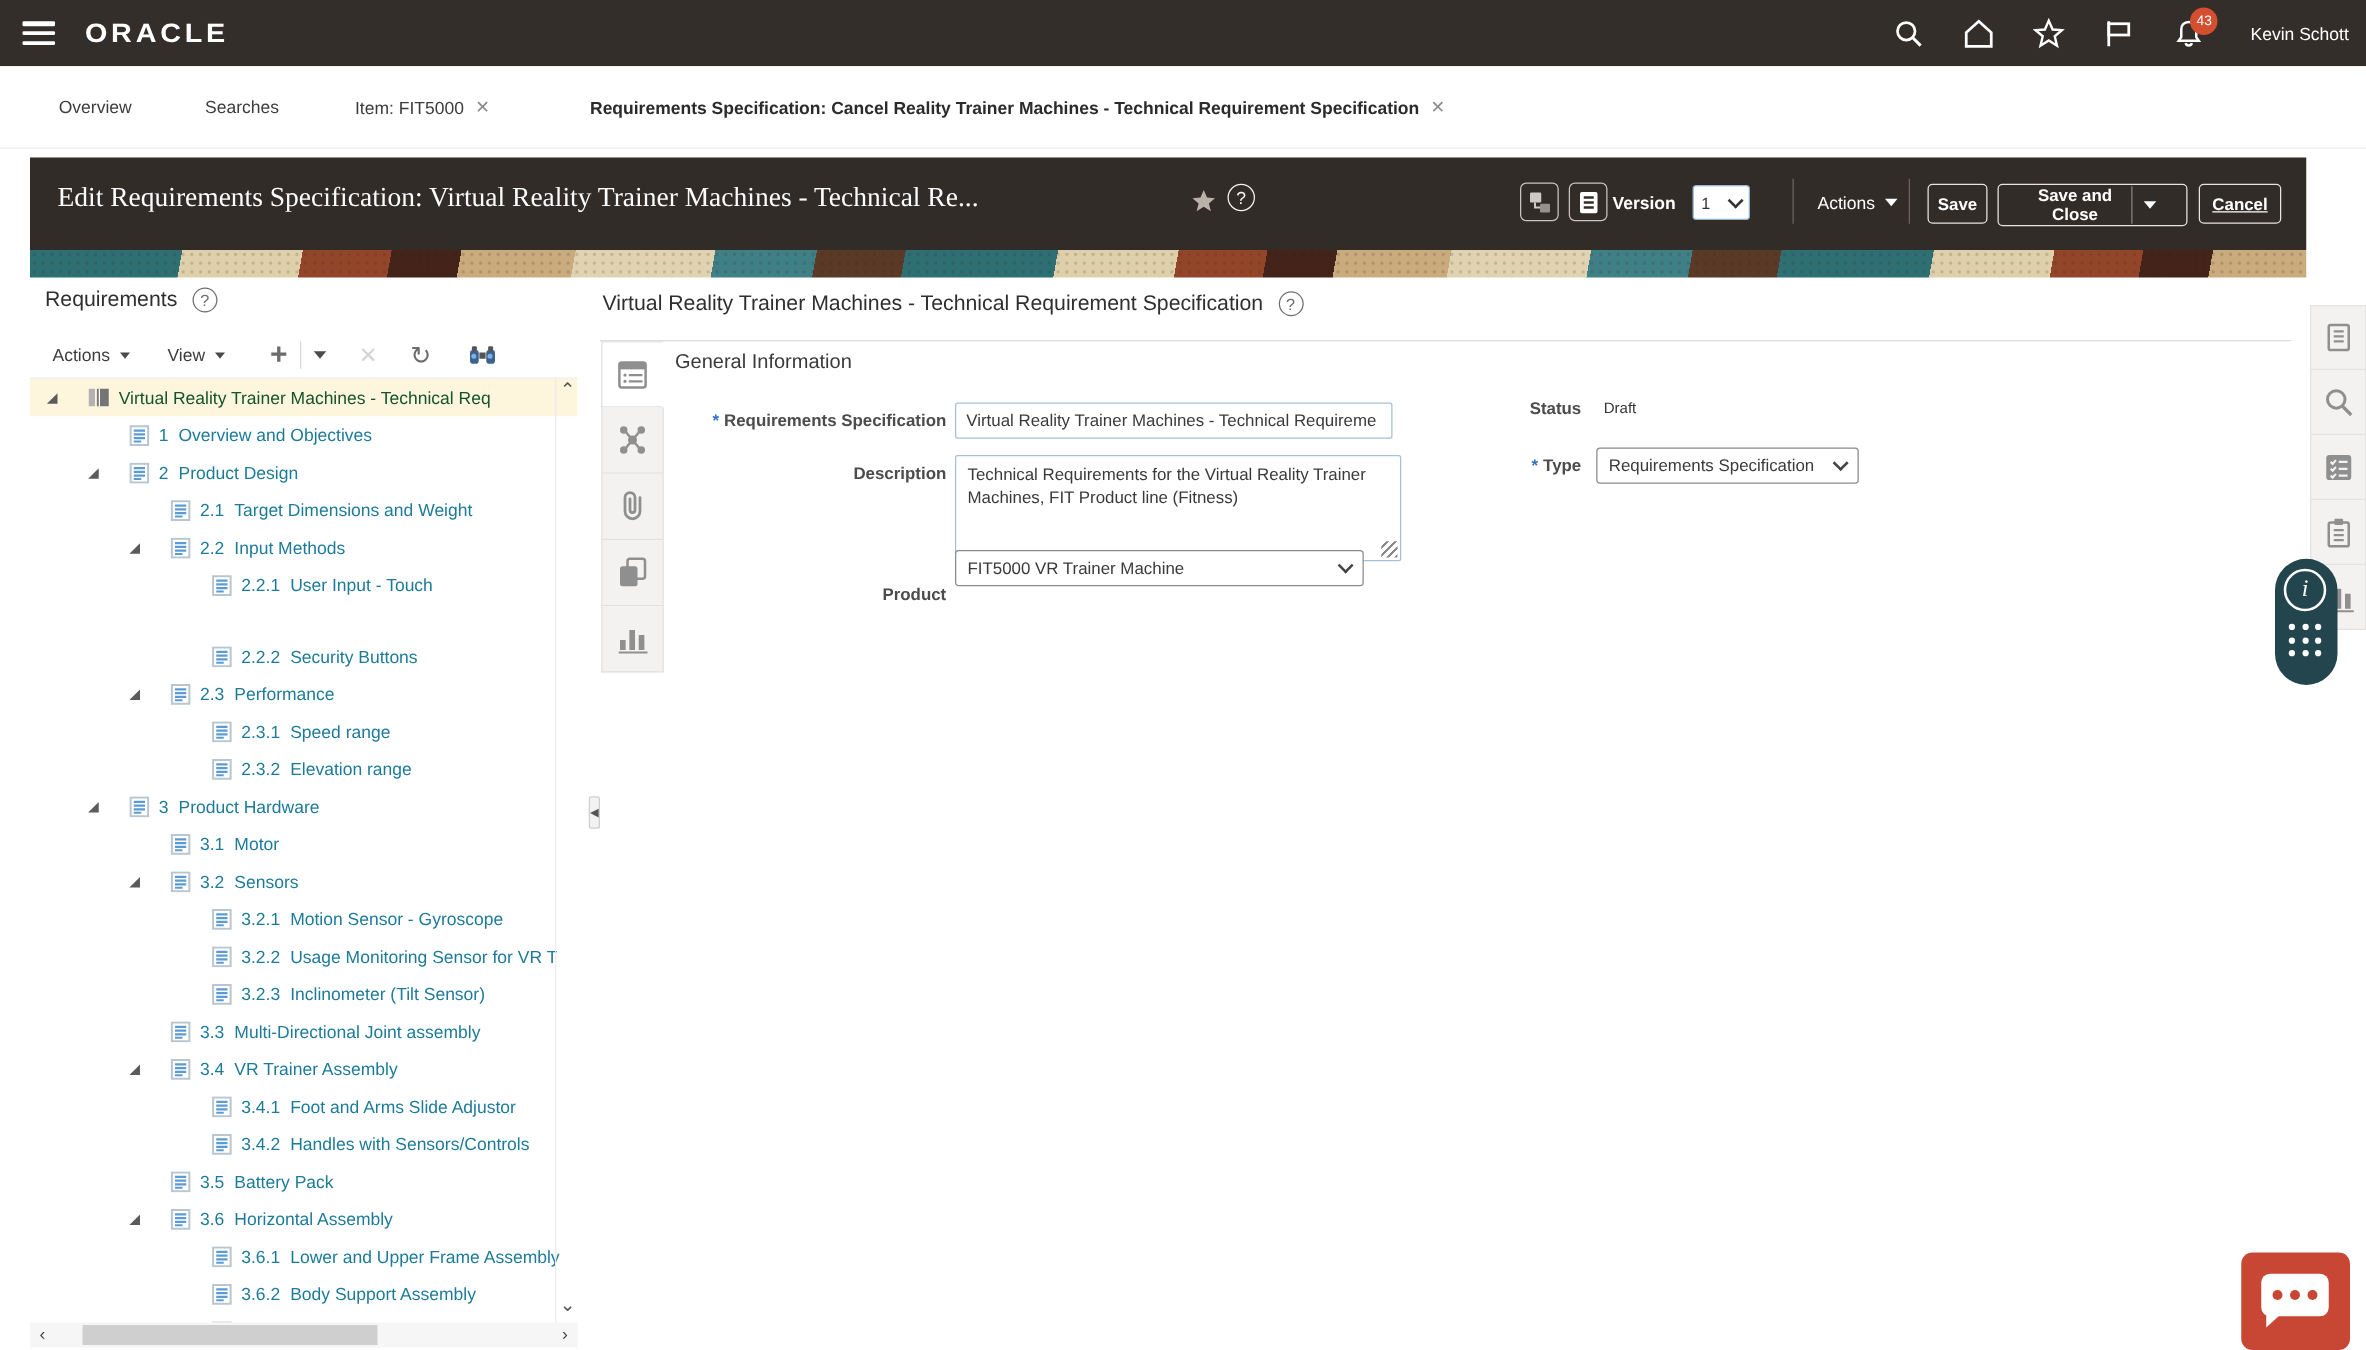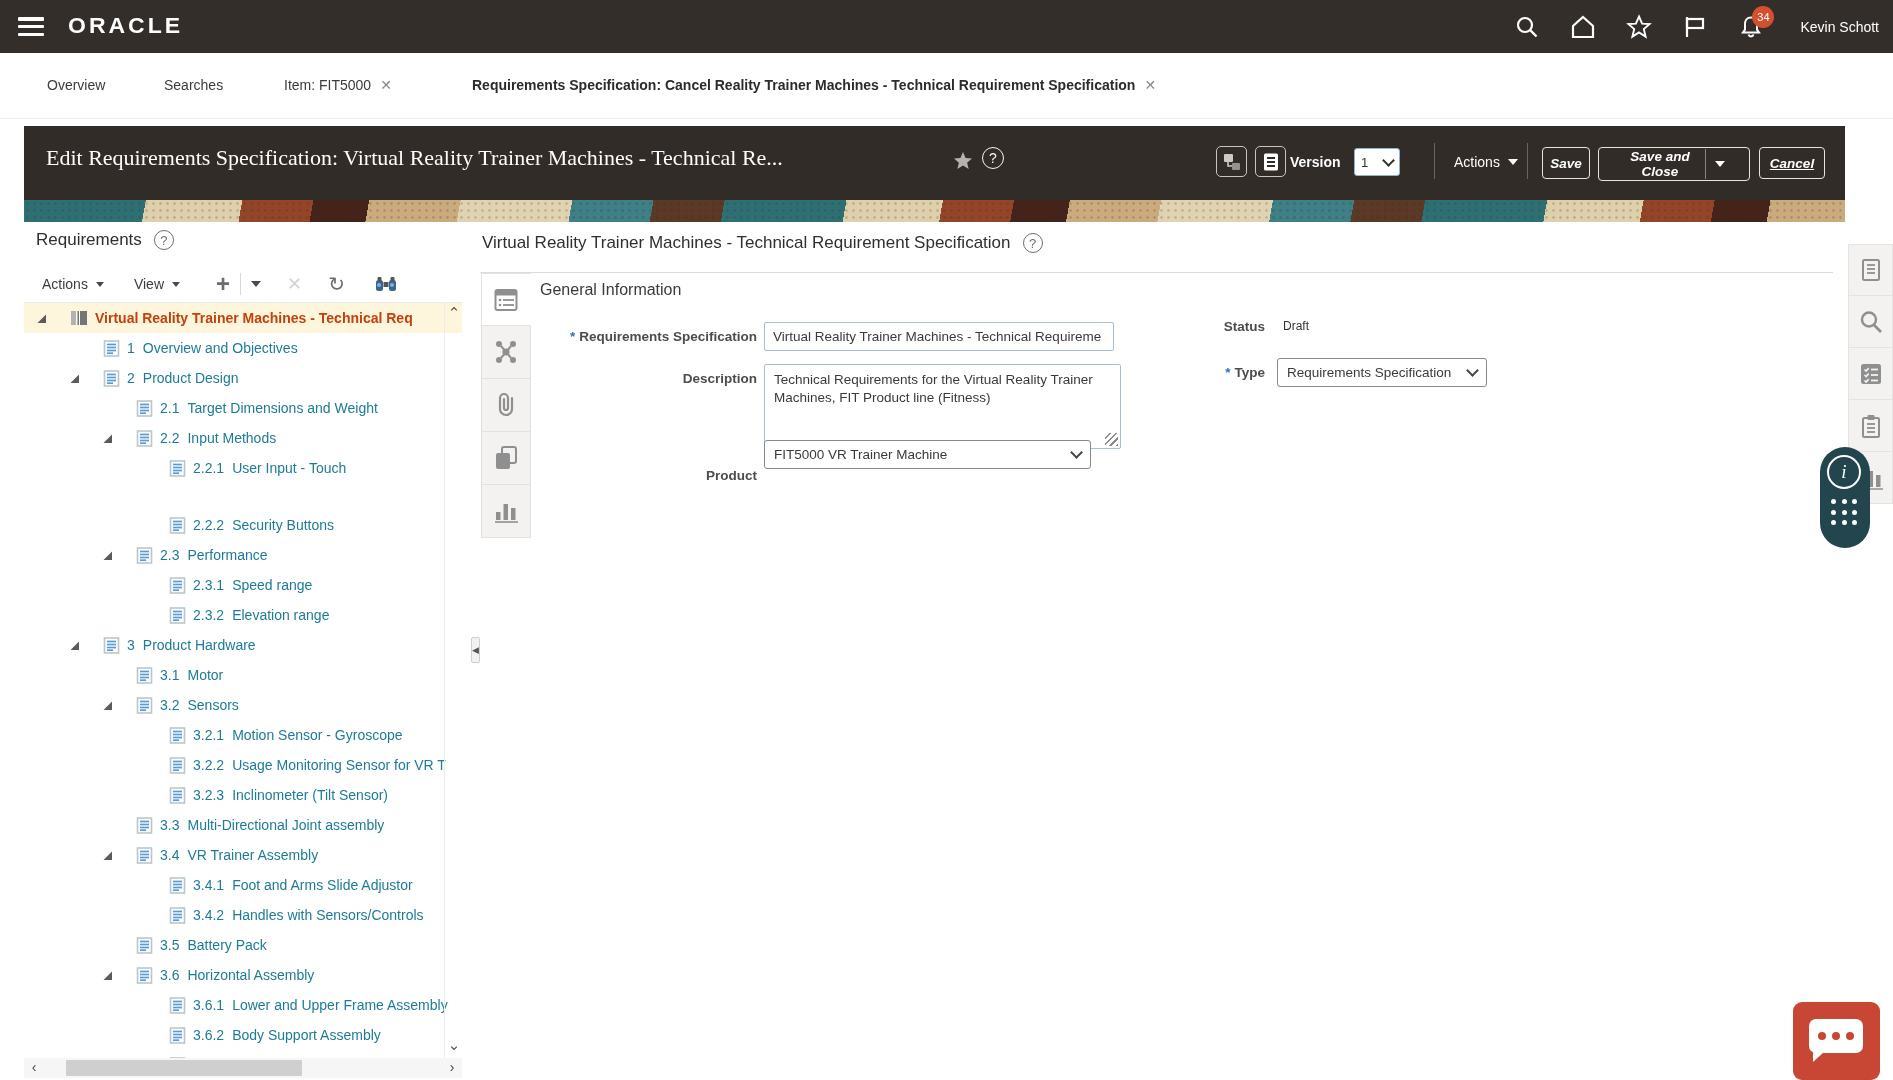--- a/index.html
+++ b/index.html
@@ -42,21 +42,21 @@
   .banner .help-circle{position:absolute;left:958px;top:21px;}
   .banner-btn{position:absolute;top:20px;width:31px;height:31px;border:1.5px solid #c9c4bf;border-radius:5px;
     display:flex;align-items:center;justify-content:center;cursor:pointer;}
   .vsep{position:absolute;top:17px;width:1px;height:36px;background:#6b645e;}
   .banner-label{position:absolute;color:#fff;font-weight:700;font-size:14px;top:28px;}
   .version-select{position:absolute;left:1330px;top:22px;width:46px;height:28px;background:#fff;border:1.5px solid #8fb4d4;
     border-radius:3px;display:flex;align-items:center;justify-content:space-between;padding:0 6px;cursor:pointer;font-size:13px;color:#333;}
   .menu-btn{position:absolute;top:28px;color:#fff;font-size:14px;display:flex;align-items:center;gap:8px;cursor:pointer;}
   .caret-down{width:0;height:0;border-left:5px solid transparent;border-right:5px solid transparent;border-top:6px solid currentColor;display:inline-block;}
   .bbtn{position:absolute;top:21px;height:32px;border:1.5px solid #e8e4df;border-radius:4px;background:transparent;
-    color:#fff;font-size:13.5px;font-weight:700;display:flex;align-items:center;justify-content:center;cursor:pointer;font-style:italic;}
+    color:#fff;font-size:13.5px;font-weight:700;display:flex;align-items:center;justify-content:center;cursor:pointer;}
   .banner-pattern{position:absolute;left:24px;top:200px;width:1821px;height:22px;
     background:
       radial-gradient(rgba(60,30,10,.18) 1px,transparent 1.6px),
       repeating-linear-gradient(100deg,#2e6f74 0 120px,#ddd0aa 120px 215px,#93452a 215px 285px,#43231a 285px 340px,#c9ab7e 340px 430px,#e0d3b2 430px 540px,#3f7f86 540px 620px,#5a3a26 620px 690px);
     background-size:7px 7px,auto;}
 
   
   .lp-title{position:absolute;left:36px;top:230px;font-size:17px;color:#2f2f2f;display:flex;align-items:center;gap:12px;}
   .help-dark{width:20px;height:20px;border:1.5px solid #6e6e6e;border-radius:50%;color:#6e6e6e;font-size:13px;
     display:flex;align-items:center;justify-content:center;}
@@ -69,21 +69,21 @@
   .refresh-ic{font-size:20px;color:#6d6d6d;}
   .tb-divider{width:1px;height:22px;background:#d9d9d9;margin:0 10px;}
 
   .tree-wrap{position:absolute;left:24px;top:302px;width:438px;height:756px;border-top:1px solid #ececec;overflow:hidden;}
   .tree-row{height:30px;display:flex;align-items:center;white-space:nowrap;cursor:pointer;}
   .tree-row.selected{background:var(--sel-bg);}
   .tree-arrow{width:36px;display:flex;align-items:center;justify-content:flex-start;flex:none;padding-left:2px;}
   .tree-icon{flex:none;margin-right:7px;}
   .tree-label{font-size:14px;color:var(--tree-link);}
   .tree-num{font-size:14px;color:var(--tree-link);margin-right:8px;}
-  .tree-row.selected .tree-label{font-weight:700;color:#c2410c;text-align:center;}
+  .tree-row.selected .tree-label{font-weight:400;color:#14532d;text-align:center;}
   .vscroll{position:absolute;left:444px;top:302px;width:18px;height:756px;border-left:1px solid #ececec;}
   .vscroll .arr{position:absolute;left:1px;width:16px;height:16px;color:#555;font-size:15px;line-height:14px;text-align:center;cursor:pointer;}
   .hscroll{position:absolute;left:24px;top:1058px;width:438px;height:20px;background:#f6f6f6;}
   .hscroll .arr{position:absolute;top:1px;width:16px;height:18px;color:#444;font-size:14px;text-align:center;cursor:pointer;}
   .hthumb{position:absolute;left:42px;top:2px;width:236px;height:16px;background:#cfcfcf;cursor:grab;}
   .splitter-handle{position:absolute;left:471px;top:637px;width:9px;height:26px;background:#f2f2f2;border:1px solid #cfcfcf;
     border-radius:2px;font-size:9px;color:#555;display:flex;align-items:center;justify-content:center;cursor:pointer;}
 
   
   .main-title{position:absolute;left:482px;top:233px;font-size:17px;color:#2f2f2f;display:flex;align-items:center;gap:12px;}
@@ -162,21 +162,21 @@
       <svg width="26" height="26" viewBox="0 0 26 26">
           <line x1="5" y1="3" x2="5" y2="23" stroke="currentColor" stroke-width="2.2"></line>
           <rect x="5" y="5" width="16" height="9" fill="none" stroke="currentColor" stroke-width="2.2"></rect>
         </svg>
     </div>
     <div class="tb-icon">
       <svg width="26" height="26" viewBox="0 0 26 26">
           <path d="M13 3.5c-4 0-6 2.8-6 6.2v6L5 18.5h16L19 15.7v-6c0-3.4-2-6.2-6-6.2z" fill="none" stroke="currentColor" stroke-width="2"></path>
           <path d="M10.5 20.5a2.6 2.6 0 0 0 5 0" fill="none" stroke="currentColor" stroke-width="2"></path>
         </svg>
-      <div class="badge">34</div>
+      <div class="badge">43</div>
     </div>
     <div class="username">Kevin Schott</div>
   </div>
 </div>
 
 <div class="tabbar">
   <div class="tab" style="left:47px">
     <span>Overview</span>
   </div>
   <div class="tab" style="left:164px">

